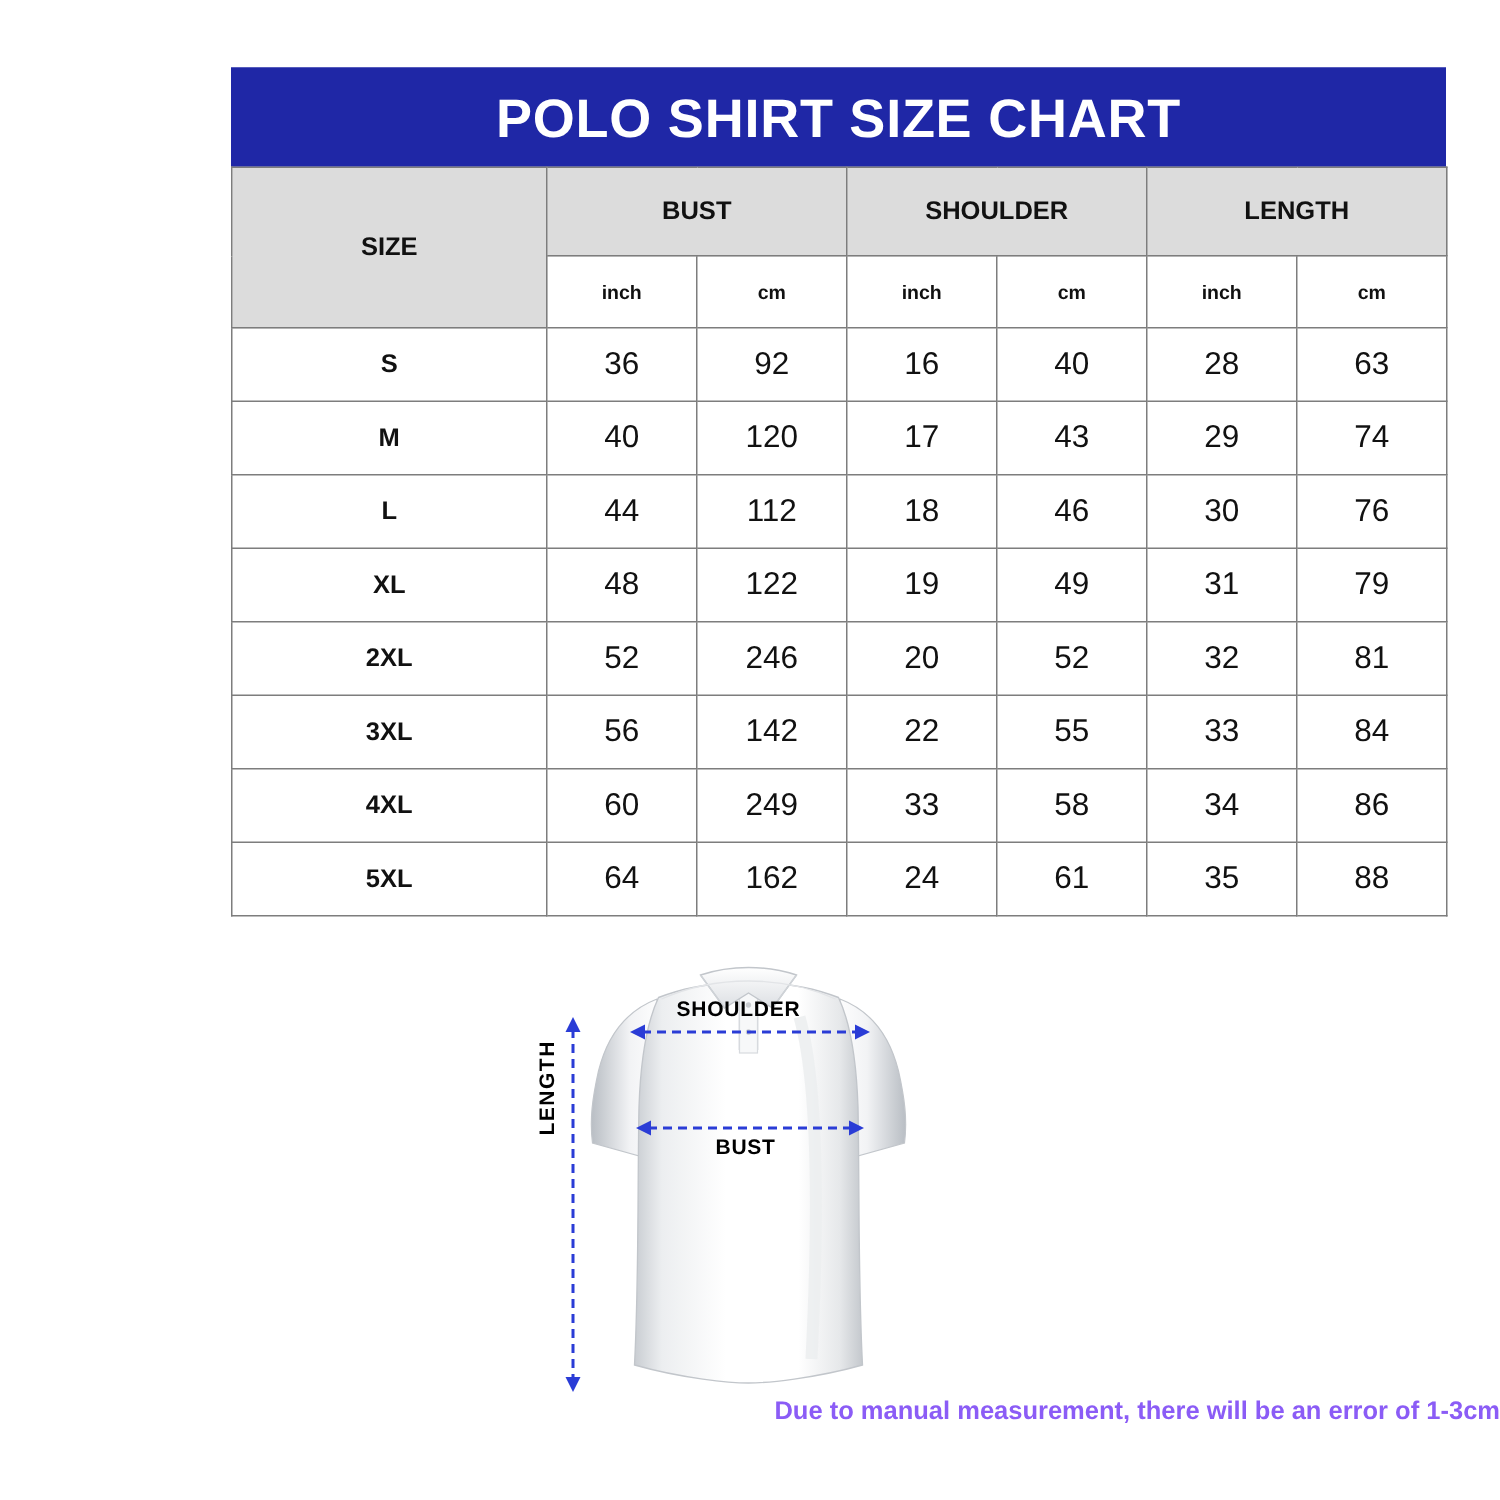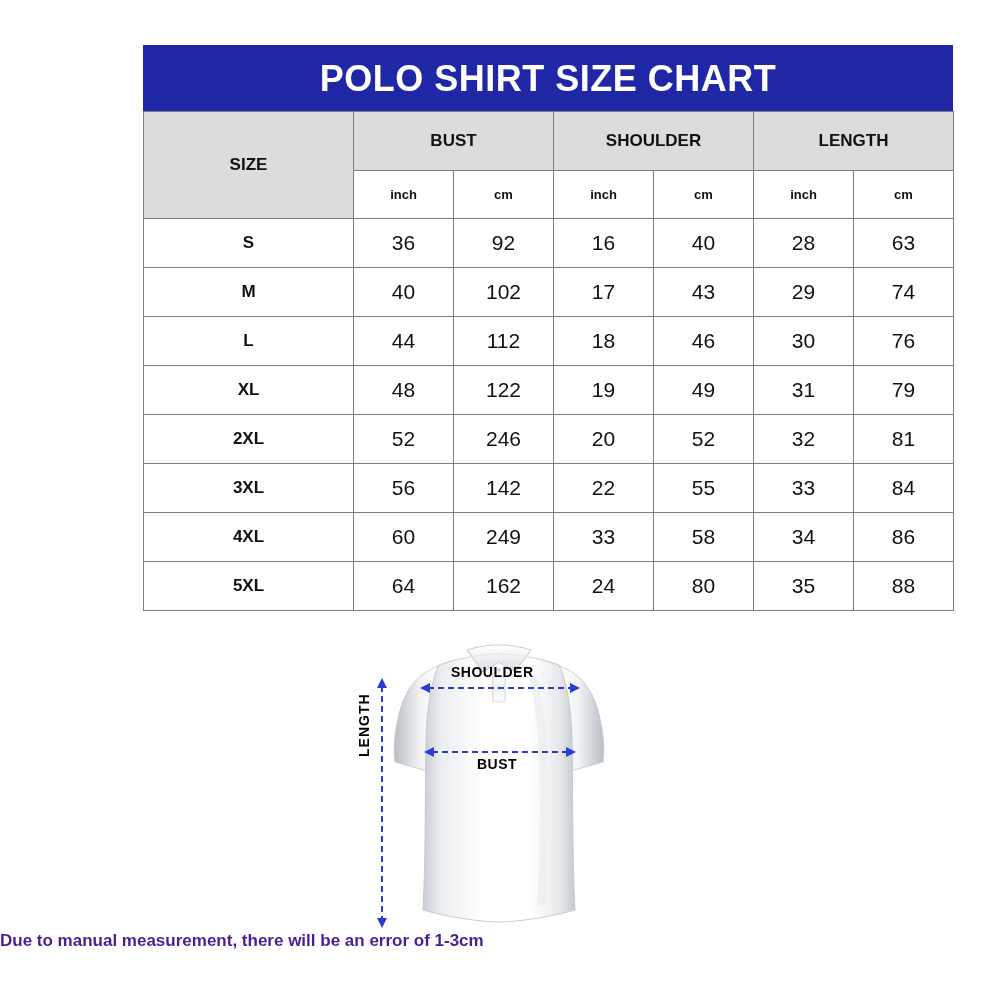--- a/index.html
+++ b/index.html
@@ -16,21 +16,21 @@
   }
   .page {
     position: relative;
     width: 1000px;
     height: 1000px;
   }
 
   
   .chart-wrap {
     position: absolute;
-    left: 95px;
+    left: 106px;
     top: 45px;
     width: 810px;
     padding-left: 48px;
   }
   .chart-title {
     background: #1f27a6;
     color: #ffffff;
     text-align: center;
     font-size: 36px;
     font-weight: bold;
@@ -117,22 +117,22 @@
     letter-spacing: 1px;
     color: #000;
     transform: rotate(-90deg);
     transform-origin: left top;
   }
   .note {
     position: absolute;
     left: 0;
     top: 931px;
     width: 1000px;
-    text-align: left;
-    color: #4c1d95;
+    text-align: right;
+    color: #8b5cf6;
     font-weight: bold;
     font-size: 17px;
   }
   svg { display: block; }
 </style>
 </head>
 <body>
 
 <div class="page">
 
@@ -170,21 +170,21 @@
           <td class="val">36</td>
           <td class="val">92</td>
           <td class="val">16</td>
           <td class="val">40</td>
           <td class="val">28</td>
           <td class="val">63</td>
         </tr>
         <tr>
           <td class="sizecell">M</td>
           <td class="val">40</td>
-          <td class="val">102</td>
+          <td class="val">120</td>
           <td class="val">17</td>
           <td class="val">43</td>
           <td class="val">29</td>
           <td class="val">74</td>
         </tr>
         <tr>
           <td class="sizecell">L</td>
           <td class="val">44</td>
           <td class="val">112</td>
           <td class="val">18</td>
@@ -226,21 +226,21 @@
           <td class="val">33</td>
           <td class="val">58</td>
           <td class="val">34</td>
           <td class="val">86</td>
         </tr>
         <tr>
           <td class="sizecell">5XL</td>
           <td class="val">64</td>
           <td class="val">162</td>
           <td class="val">24</td>
-          <td class="val">80</td>
+          <td class="val">61</td>
           <td class="val">35</td>
           <td class="val">88</td>
         </tr>
       </tbody>
     </table>
   </div>
 
   <div class="diagram">
     <svg class="shirt" viewBox="0 0 232 285">
       <defs>

